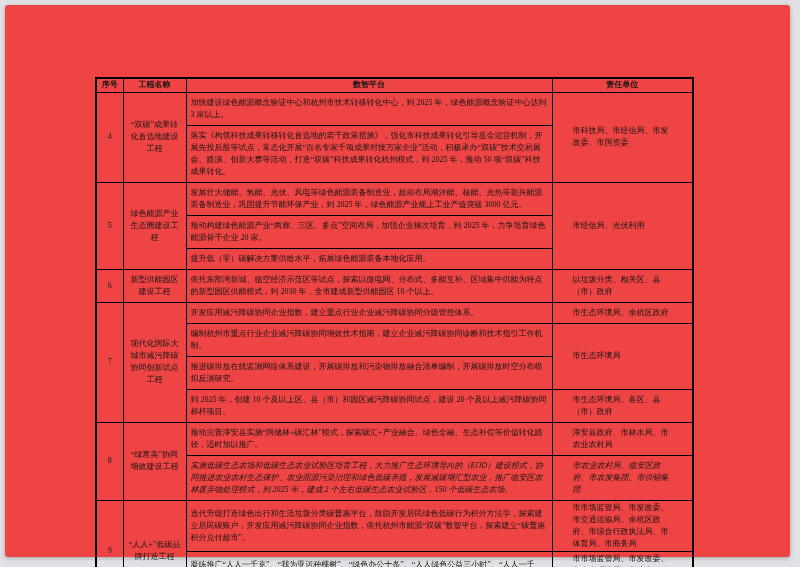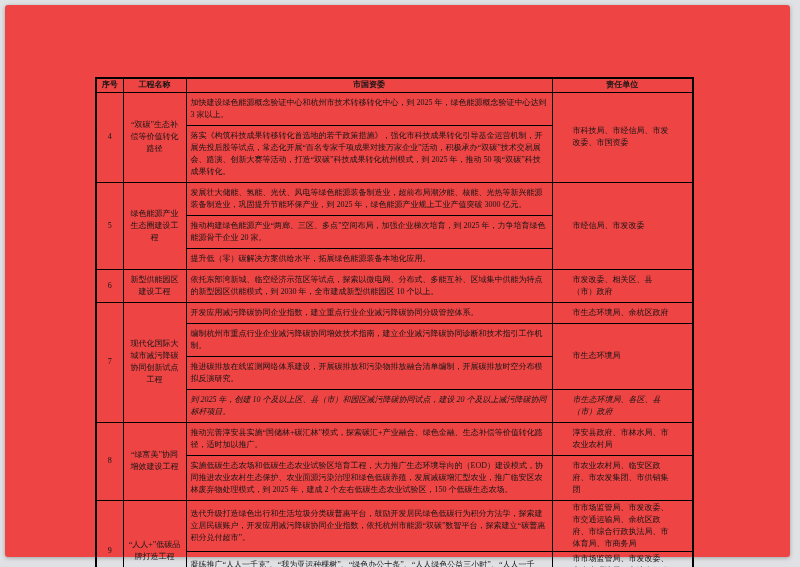--- a/index.html
+++ b/index.html
@@ -42,76 +42,76 @@
     <colgroup>
       <col style="width:27px">
       <col style="width:63px">
       <col style="width:366px">
       <col style="width:141px">
     </colgroup>
     <thead>
       <tr>
         <th>序号</th>
         <th>工程名称</th>
-        <th>市国资委</th>
+        <th>数智平台</th>
         <th>责任单位</th>
       </tr>
     </thead>
     <tbody id="tbody">
         <tr style="height: 28px;">
           <td class="c-no" rowspan="2">4</td>
-          <td class="c-name" rowspan="2">“双碳”生态补偿等价值转化路径</td>
+          <td class="c-name" rowspan="2">“双碳”成果转化首选地建设工程</td>
           <td class="c-task">加快建设绿色能源概念验证中心和杭州市技术转移转化中心，到 2025 年，绿色能源概念验证中心达到 3 家以上。</td>
           <td class="c-resp" rowspan="2">市科技局、市经信局、市发改委、市国资委</td>
         </tr>
         <tr style="height: 48px;">
           <td class="c-task">落实《构筑科技成果转移转化首选地的若干政策措施》，强化市科技成果转化引导基金运营机制，开展先投后股等试点，常态化开展“百名专家千项成果对接万家企业”活动，积极承办“双碳”技术交易展会、路演、创新大赛等活动，打造“双碳”科技成果转化杭州模式，到 2025 年，推动 50 项“双碳”科技成果转化。</td>
         </tr>
         <tr style="height: 28px;">
           <td class="c-no" rowspan="3">5</td>
           <td class="c-name" rowspan="3">绿色能源产业生态圈建设工程</td>
           <td class="c-task">发展壮大储能、氢能、光伏、风电等绿色能源装备制造业，超前布局潮汐能、核能、光热等新兴能源装备制造业，巩固提升节能环保产业，到 2025 年，绿色能源产业规上工业产值突破 3000 亿元。</td>
-          <td class="c-resp" rowspan="3">市经信局、市发改委</td>
+          <td class="c-resp" rowspan="3">市经信局、光伏利用</td>
         </tr>
         <tr style="height: 30px;">
           <td class="c-task">推动构建绿色能源产业“两廊、三区、多点”空间布局，加强企业梯次培育，到 2025 年，力争培育绿色能源骨干企业 20 家。</td>
         </tr>
         <tr style="height: 15px;">
           <td class="c-task">提升低（零）碳解决方案供给水平，拓展绿色能源装备本地化应用。</td>
         </tr>
         <tr style="height: 28px;">
           <td class="c-no" rowspan="1">6</td>
           <td class="c-name" rowspan="1">新型供能园区建设工程</td>
           <td class="c-task">依托东部湾新城、临空经济示范区等试点，探索以微电网、分布式、多能互补、区域集中供能为特点的新型园区供能模式，到 2030 年，全市建成新型供能园区 10 个以上。</td>
-          <td class="c-resp" rowspan="1">市发改委、相关区、县（市）政府</td>
+          <td class="c-resp" rowspan="1">以垃圾分类、相关区、县（市）政府</td>
         </tr>
         <tr style="height: 15px;">
           <td class="c-no" rowspan="4">7</td>
           <td class="c-name" rowspan="4">现代化国际大城市减污降碳协同创新试点工程</td>
           <td class="c-task">开发应用减污降碳协同企业指数，建立重点行业企业减污降碳协同分级管控体系。</td>
           <td class="c-resp" rowspan="1">市生态环境局、余杭区政府</td>
         </tr>
         <tr style="height: 15px;">
           <td class="c-task">编制杭州市重点行业企业减污降碳协同增效技术指南，建立企业减污降碳协同诊断和技术指引工作机制。</td>
           <td class="c-resp" rowspan="2">市生态环境局</td>
         </tr>
         <tr style="height: 26px;">
           <td class="c-task">推进碳排放在线监测网络体系建设，开展碳排放和污染物排放融合清单编制，开展碳排放时空分布模拟反演研究。</td>
         </tr>
-        <tr style="height: 25px; font-style: italic;">
+        <tr style="height: 25px;">
           <td class="c-task">到 2025 年，创建 10 个及以上区、县（市）和园区减污降碳协同试点，建设 20 个及以上减污降碳协同标杆项目。</td>
           <td class="c-resp" rowspan="1">市生态环境局、各区、县（市）政府</td>
         </tr>
         <tr style="height: 29px;">
           <td class="c-no" rowspan="2">8</td>
           <td class="c-name" rowspan="2">“绿富美”协同增效建设工程</td>
           <td class="c-task">推动完善淳安县实施“国储林+碳汇林”模式，探索碳汇+产业融合、绿色金融、生态补偿等价值转化路径，适时加以推广。</td>
           <td class="c-resp" rowspan="1">淳安县政府、市林水局、市农业农村局</td>
         </tr>
-        <tr style="height: 38px;">
+        <tr style="height: 38px; font-style: italic;">
           <td class="c-task">实施低碳生态农场和低碳生态农业试验区培育工程，大力推广生态环境导向的（EOD）建设模式，协同推进农业农村生态保护、农业面源污染治理和绿色低碳养殖，发展减碳增汇型农业，推广临安区农林废弃物处理模式，到 2025 年，建成 2 个左右低碳生态农业试验区，150 个低碳生态农场。</td>
           <td class="c-resp" rowspan="1">市农业农村局、临安区政府、市农发集团、市供销集团</td>
         </tr>
         <tr style="height: 39px;">
           <td class="c-no" rowspan="2">9</td>
           <td class="c-name" rowspan="2">“人人+”低碳品牌打造工程</td>
           <td class="c-task">迭代升级打造绿色出行和生活垃圾分类碳普惠平台，鼓励开发居民绿色低碳行为积分方法学，探索建立居民碳账户，开发应用减污降碳协同企业指数，依托杭州市能源“双碳”数智平台，探索建立“碳普惠积分兑付超市”。</td>
           <td class="c-resp" rowspan="1">市市场监管局、市发改委、市交通运输局、余杭区政府、市综合行政执法局、市体育局、市商务局</td>
         </tr>
         <tr style="height: 35px;">

